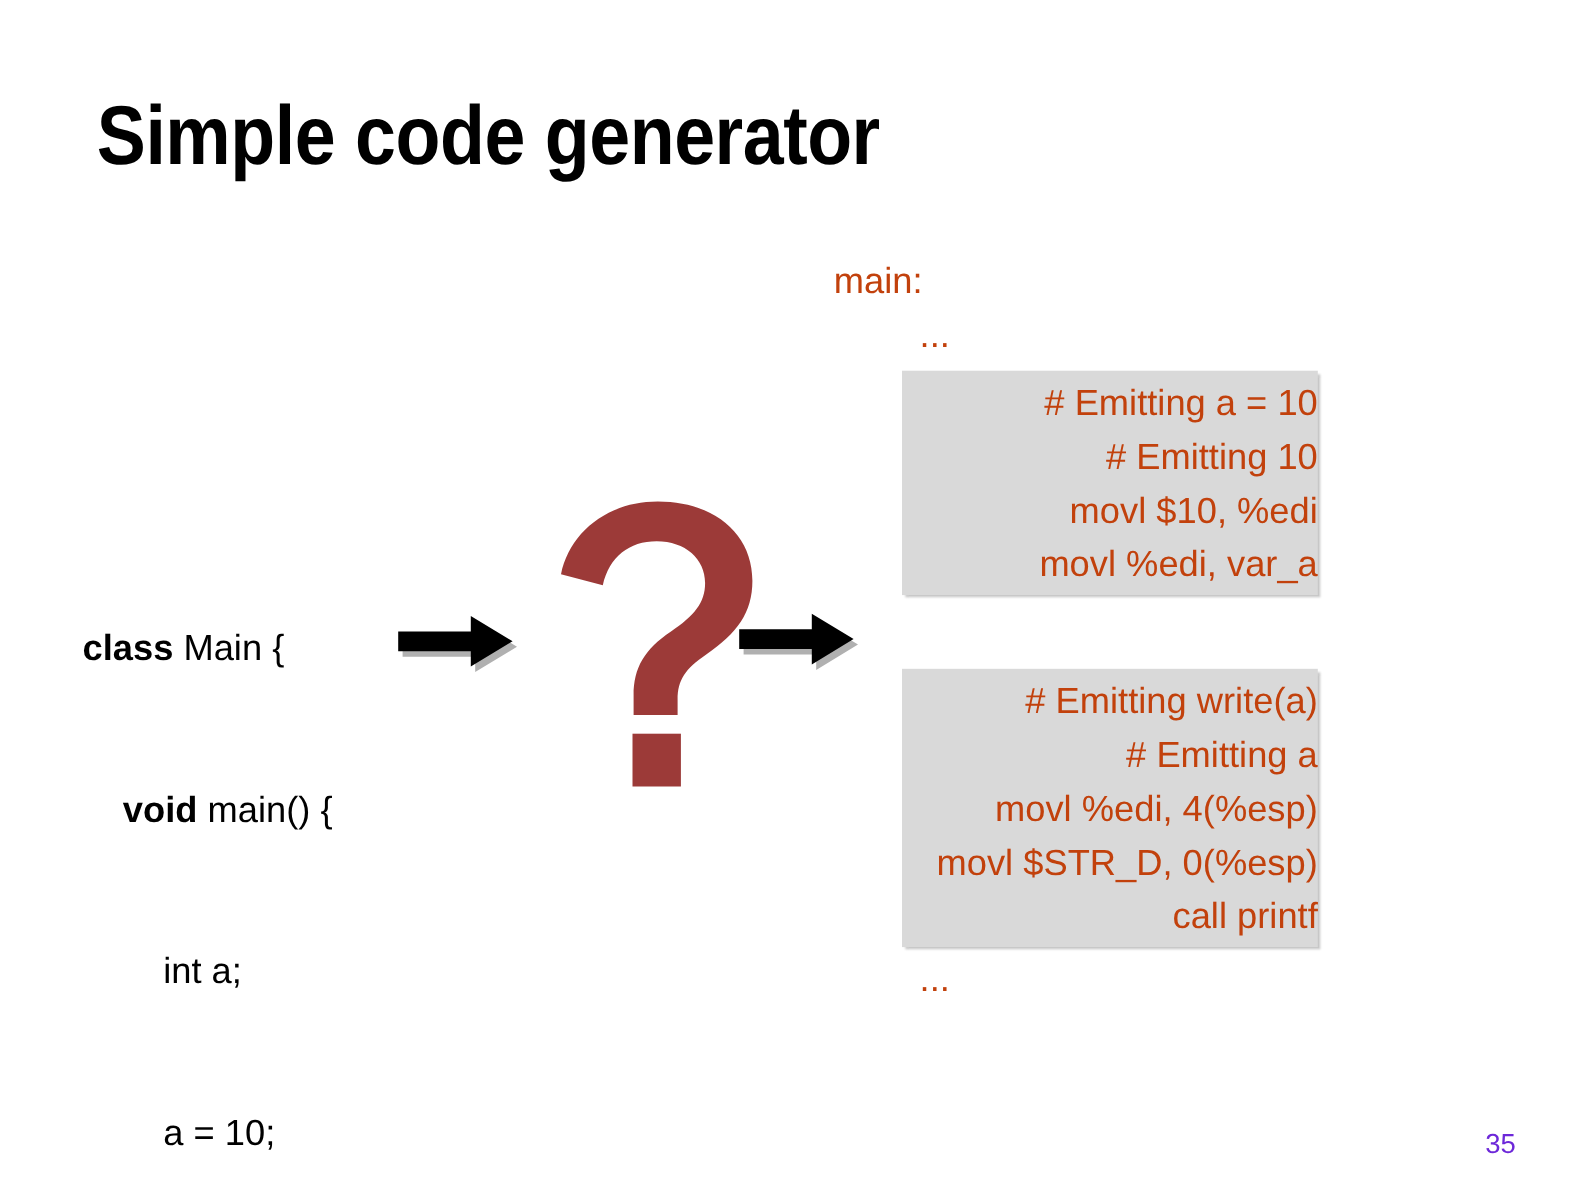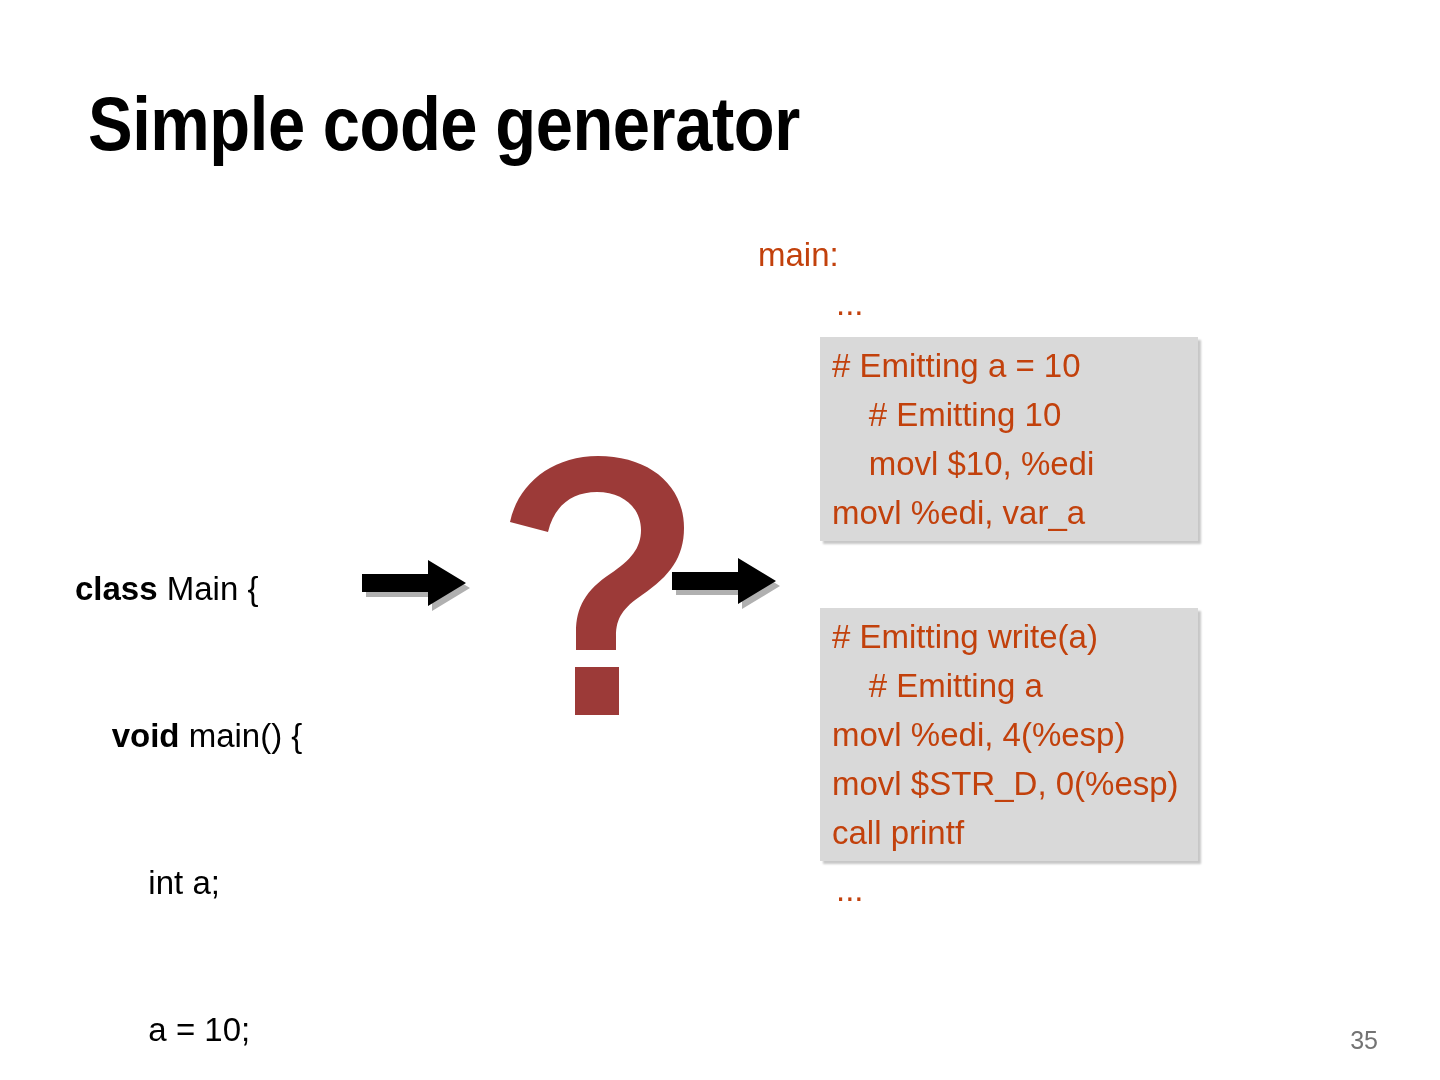--- a/index.html
+++ b/index.html
@@ -83,33 +83,34 @@
     box-shadow: 3px 3px 2px rgba(0,0,0,0.22);
     margin-left: 62px;
     width: 378px;
     padding: 4px 0 4px 0;
     box-sizing: content-box;
   }
   .asm-block .ln {
     display: block;
     white-space: pre;
     padding-left: 12px;
+    text-align: right;
   }
   #asm-block-1 { margin-top: 9px; margin-bottom: 0; }
   #asm-spacer { height: 49px; }
   #asm-block-2 { margin-top: 18px; }
   #asm-tail { padding-left: 78px; margin-top: 4px; }
 
   
   #page-number {
     position: absolute;
     right: 62px;
     bottom: 25px;
     font-size: 25px;
-    color: #737373;
+    color: #6d28d9;
   }
 </style>
 </head>
 <body>
 
 <div id="slide-title">Simple code generator</div>
 
 <div id="source-code">
   <span class="ln"><span class="kw">class</span><span> Main {</span></span>
   <span class="ln">    <span class="kw">void</span><span> main() {</span></span>

